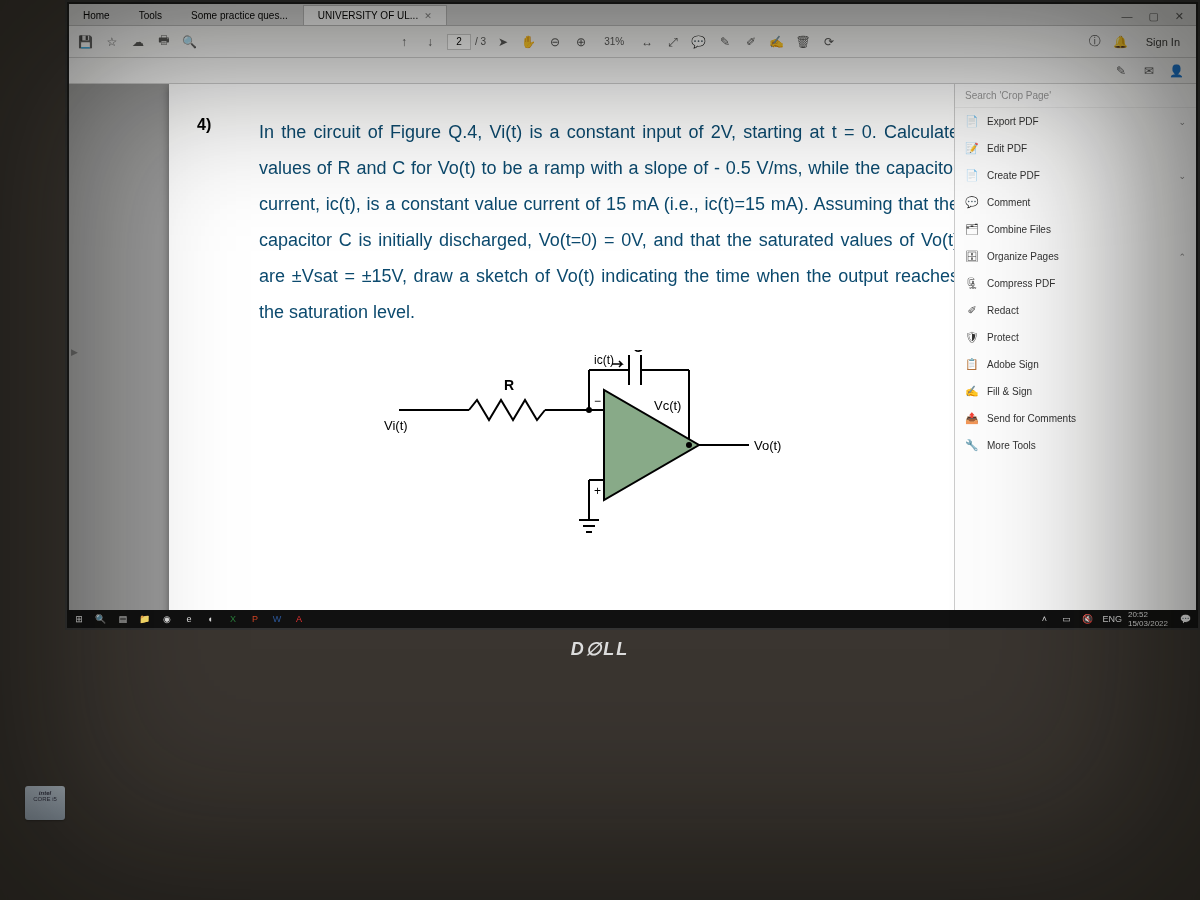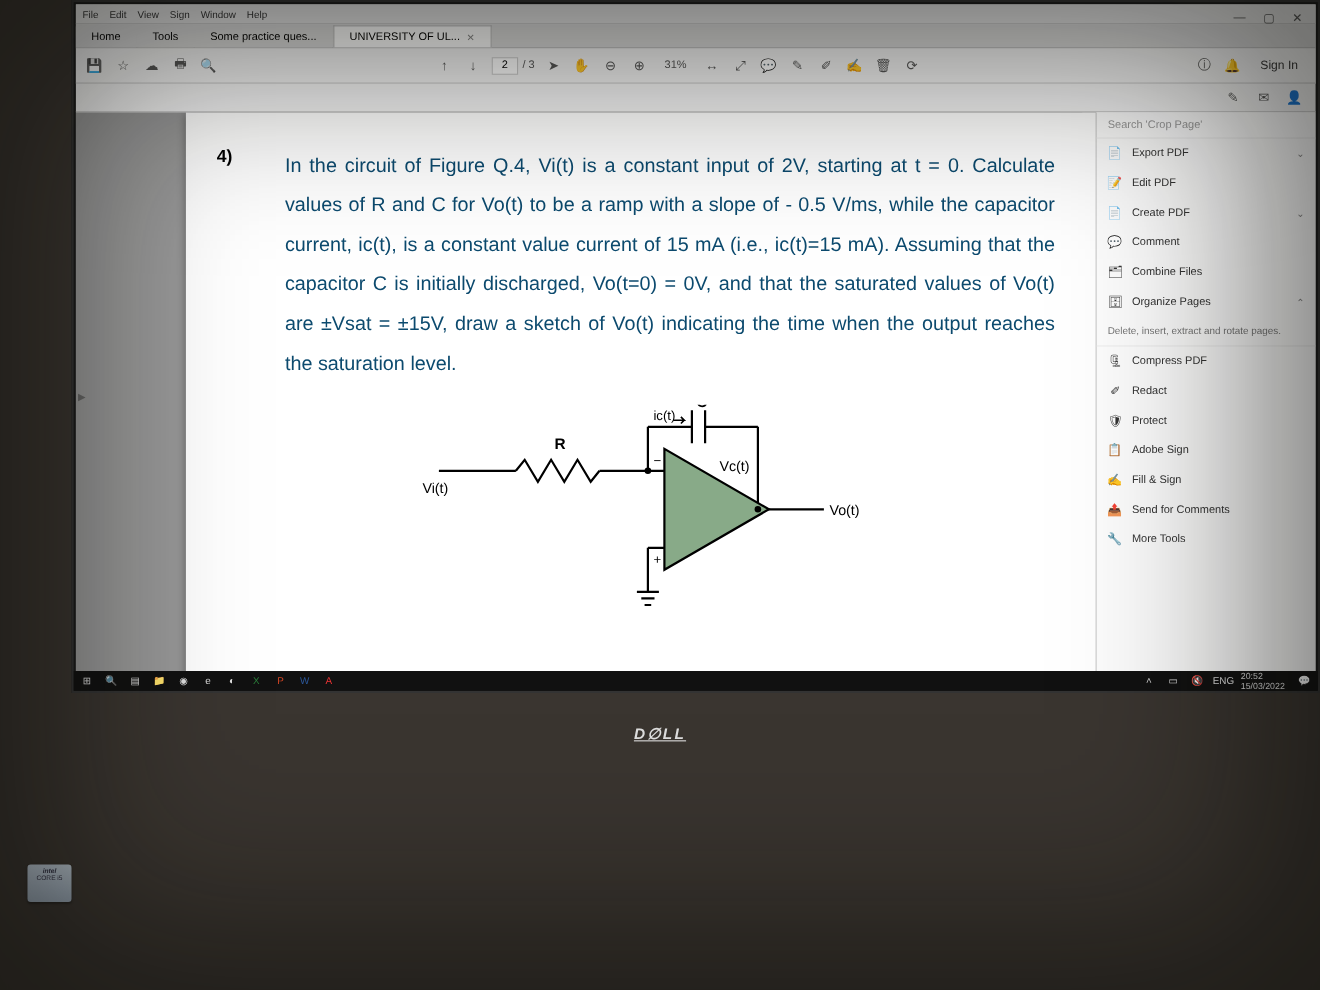--- a/index.html
+++ b/index.html
@@ -69,21 +69,21 @@
   }
   
   .question-num { position: absolute; left: 28px; top: 32px; font-size: 16px; font-weight: bold; }
   .question-text { font-size: 18px; line-height: 2; text-align: justify; color: #0c4a6e; }
   
   .figure-area { margin-top: 20px; text-align: center; }
   .circuit-svg { display: inline-block; }
   .figure-caption { margin-top: 24px; font-size: 14px; text-decoration: underline; }
   
   .right-panel {
-    width: 200px; background: #fdfdfd;
+    width: 242px; background: #fdfdfd;
     border-left: 1px solid #ccc;
     display: flex; flex-direction: column;
     font-size: 10px;
   }
   .search-box { padding: 6px 10px; color: #999; border-bottom: 1px solid #eee; }
   .panel-item { padding: 7px 10px; display: flex; align-items: center; gap: 8px; color: #333; cursor: pointer; }
   .panel-icon { width: 14px; text-align: center; font-size: 11px; }
   .chev { margin-left: auto; color: #888; font-size: 9px; }
   .promo-box { padding: 8px 10px; color: #777; font-size: 9px; border-bottom: 1px solid #eee; }
   .try-btn { background: #0077cc; color: #fff; padding: 5px 18px; border-radius: 3px; font-size: 10px; margin: 6px auto; cursor: pointer; display: inline-block; }
@@ -92,46 +92,38 @@
   .taskbar {
     position: absolute; bottom: 0; left: 0; right: 0;
     height: 18px; background: #111;
     display: flex; align-items: center; padding: 0 4px;
     color: #ddd; font-size: 9px; gap: 6px;
   }
   .taskbar .spacer { flex: 1; }
   .taskbar-item { width: 16px; height: 14px; display: flex; align-items: center; justify-content: center; cursor: pointer; }
   .taskbar-time { font-size: 8px; text-align: left; line-height: 9px; padding-right: 4px; }
   
-  .dell-logo { position: absolute; top: 659px; left: 50%; transform: translateX(-50%); color: #ddd; font-size: 14px; font-weight: bold; letter-spacing: 2px; font-style: italic; text-decoration: underline; }
+  .dell-logo { position: absolute; top: 638px; left: 50%; transform: translateX(-50%); color: #ddd; font-size: 18px; font-weight: bold; letter-spacing: 2px; font-style: italic; }
   
   .sticker { position: absolute; bottom: 80px; left: 25px; width: 40px; height: 34px; background: linear-gradient(#b8c4d0,#9aa8b6); border-radius: 3px; font-size: 6px; text-align: center; padding-top: 4px; color: #334; box-shadow: 0 1px 2px rgba(0,0,0,.3); }
   .sticker .brand { font-style: italic; font-weight: bold; }
   
   .vignette { position: absolute; inset: 0; pointer-events: none; box-shadow: inset 0 0 160px 60px rgba(10,10,5,.55); }
 </style>
 </head>
 <body>
 
 <div class="laptop-screen">
   <div class="app-window">
     <div class="window-controls">
       <span>—</span>
       <span>▢</span>
       <span>✕</span>
     </div>
 
-    <div class="menubar">
-      <span>File</span>
-      <span>Edit</span>
-      <span>View</span>
-      <span>Sign</span>
-      <span>Window</span>
-      <span>Help</span>
-    </div>
 
     <div class="tabbar">
       <div class="tab">Home</div>
       <div class="tab">Tools</div>
       <div class="tab tab-doc">
         <span>Some practice ques...</span>
       </div>
       <div class="tab tab-doc active">
         <span>UNIVERSITY OF UL...</span>
         <span class="tab-close">✕</span>
@@ -250,21 +242,20 @@
           </div>
         <div class="panel-item">
             <span class="panel-icon">🗂</span>
             <span>Combine Files</span>
           </div>
         <div class="panel-item">
             <span class="panel-icon">🗄</span>
             <span>Organize Pages</span>
             <span class="chev">⌃</span>
           </div>
-        <div class="promo-box">Delete, insert, extract and rotate pages.</div>
         <div class="panel-item">
             <span class="panel-icon">🗜</span>
             <span>Compress PDF</span>
           </div>
         <div class="panel-item">
             <span class="panel-icon">✐</span>
             <span>Redact</span>
           </div>
         <div class="panel-item">
             <span class="panel-icon">🛡</span>

